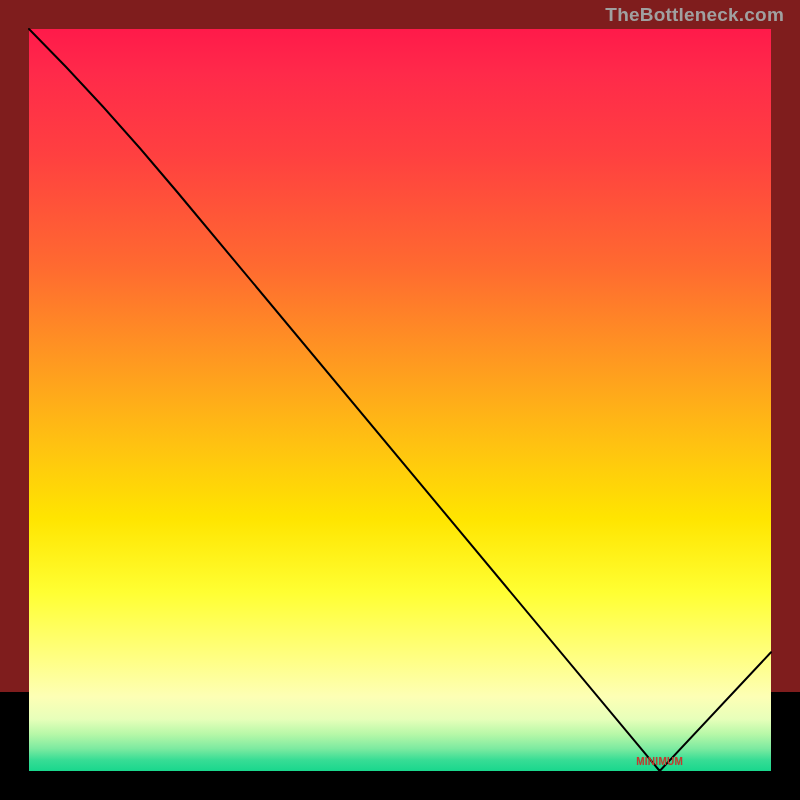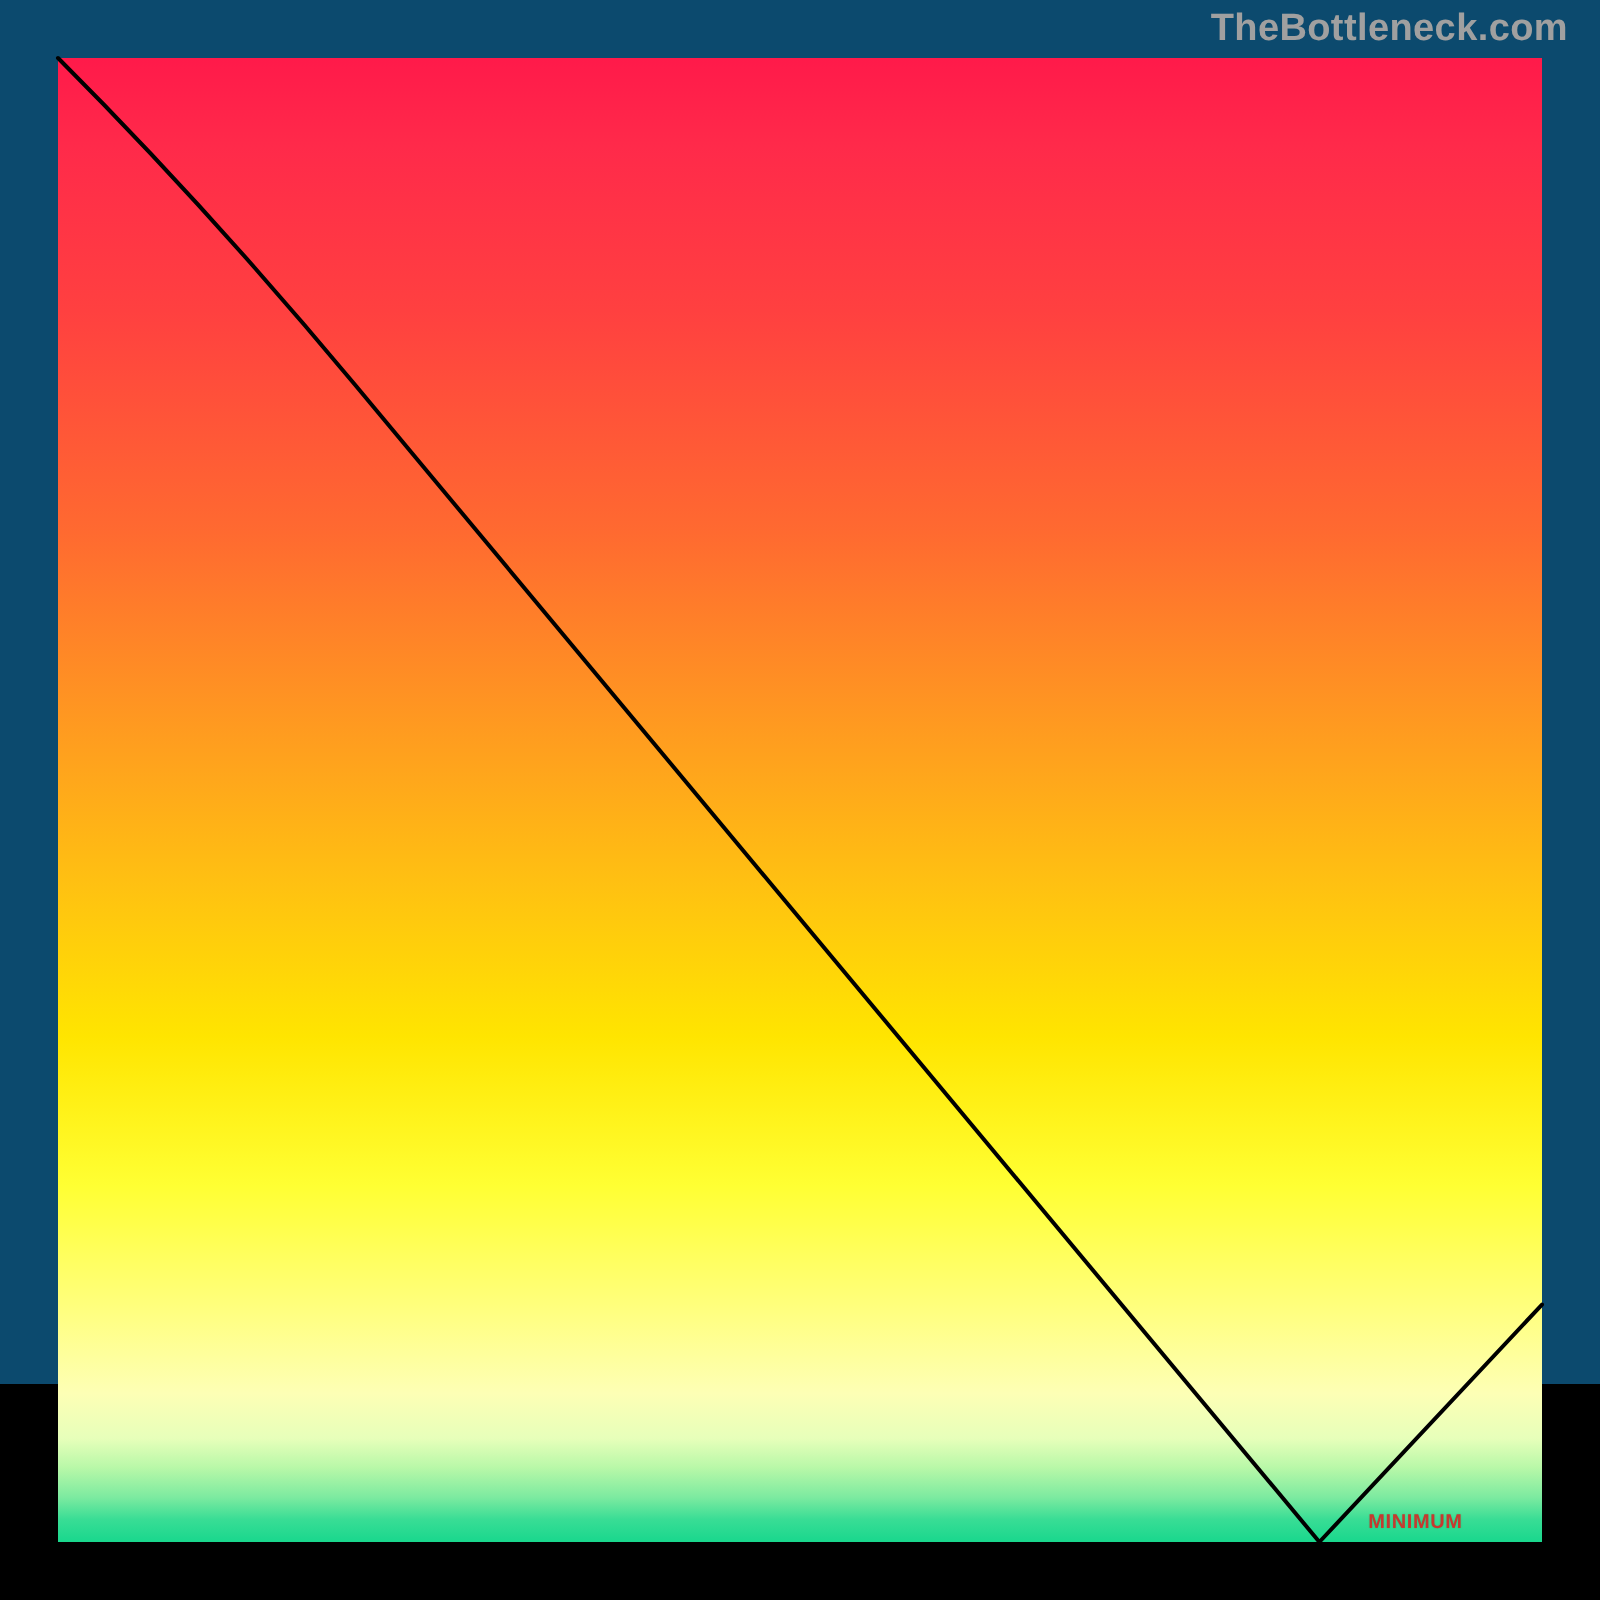--- a/index.html
+++ b/index.html
@@ -8,21 +8,21 @@
     width: 800px;
     height: 800px;
     background: #000;
     overflow: hidden;
     font-family: Arial, Helvetica, sans-serif;
   }
   .stage {
     position: relative;
     width: 800px;
     height: 692px;
-    background: #0c4a6e;
+    background: #7f1d1d;
   }
   .watermark {
     position: absolute;
     top: 4px;
     right: 16px;
     color: #a0a0a0;
     font-size: 19px;
     font-weight: 600;
     letter-spacing: 0.2px;
     user-select: none;
@@ -76,16 +76,16 @@
 <body>
 
 <div class="stage">
 
   <div class="watermark">TheBottleneck.com</div>
 
   <div class="plot">
     <svg viewBox="0 0 100 100" preserveAspectRatio="none">
       <path d="M 0 0 Q 10 10 20 22 L 85 100 L 100 84" fill="none" stroke="#000" stroke-width="2" stroke-linejoin="round" stroke-linecap="round" vector-effect="non-scaling-stroke"></path>
     </svg>
-    <div class="min-label" style="left: 85%; margin-left: 48px;">MINIMUM</div>
+    <div class="min-label" style="left: 85%;">MINIMUM</div>
   </div>
 
 </div>
 
 </body></html>

